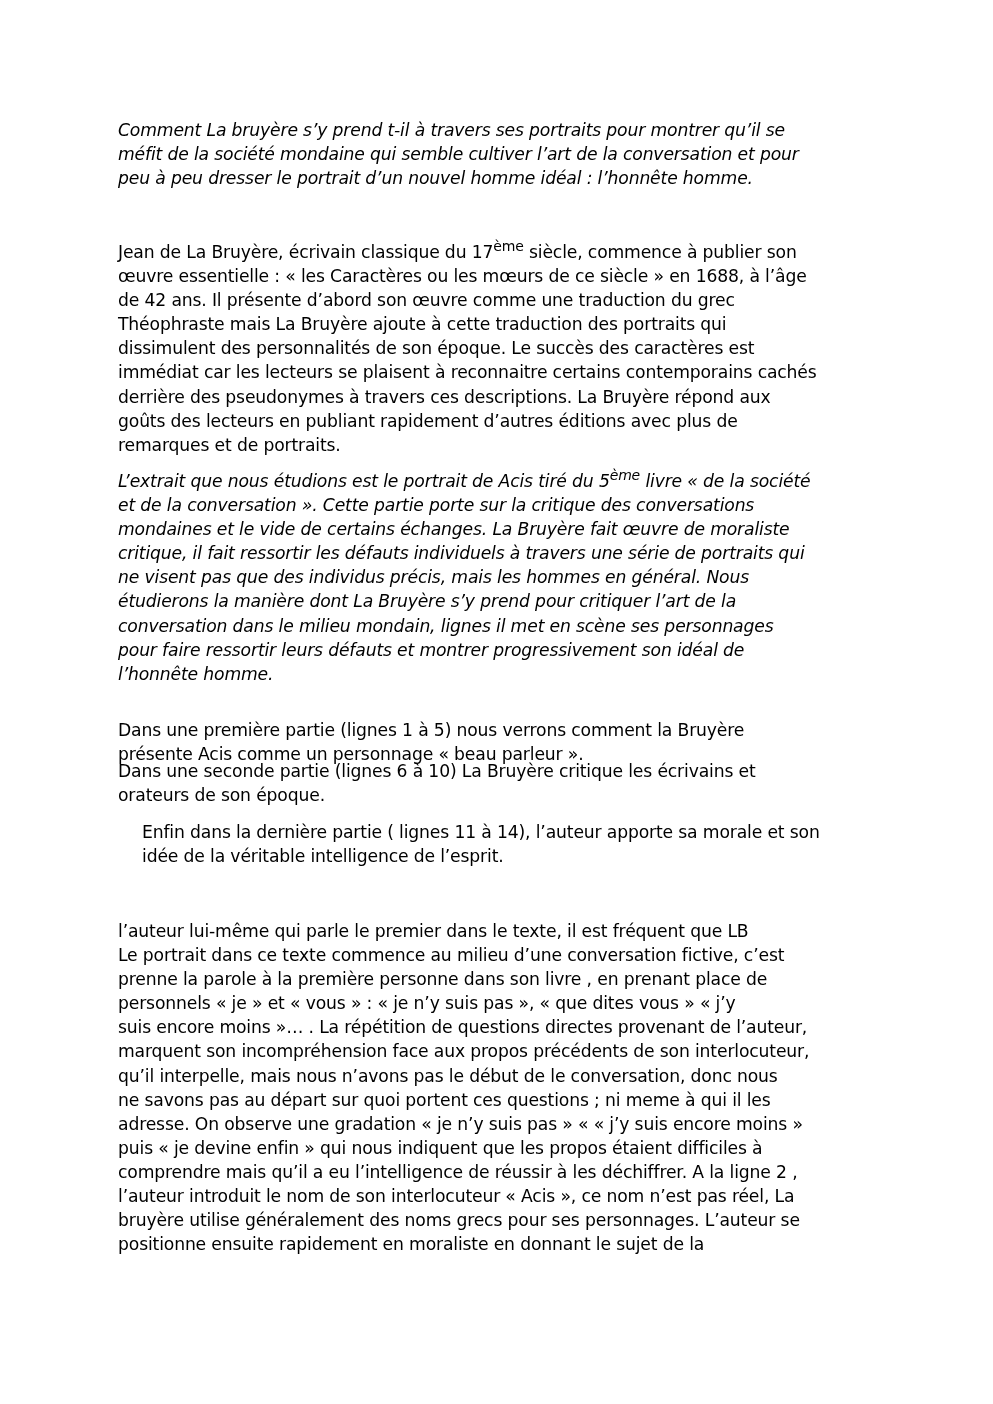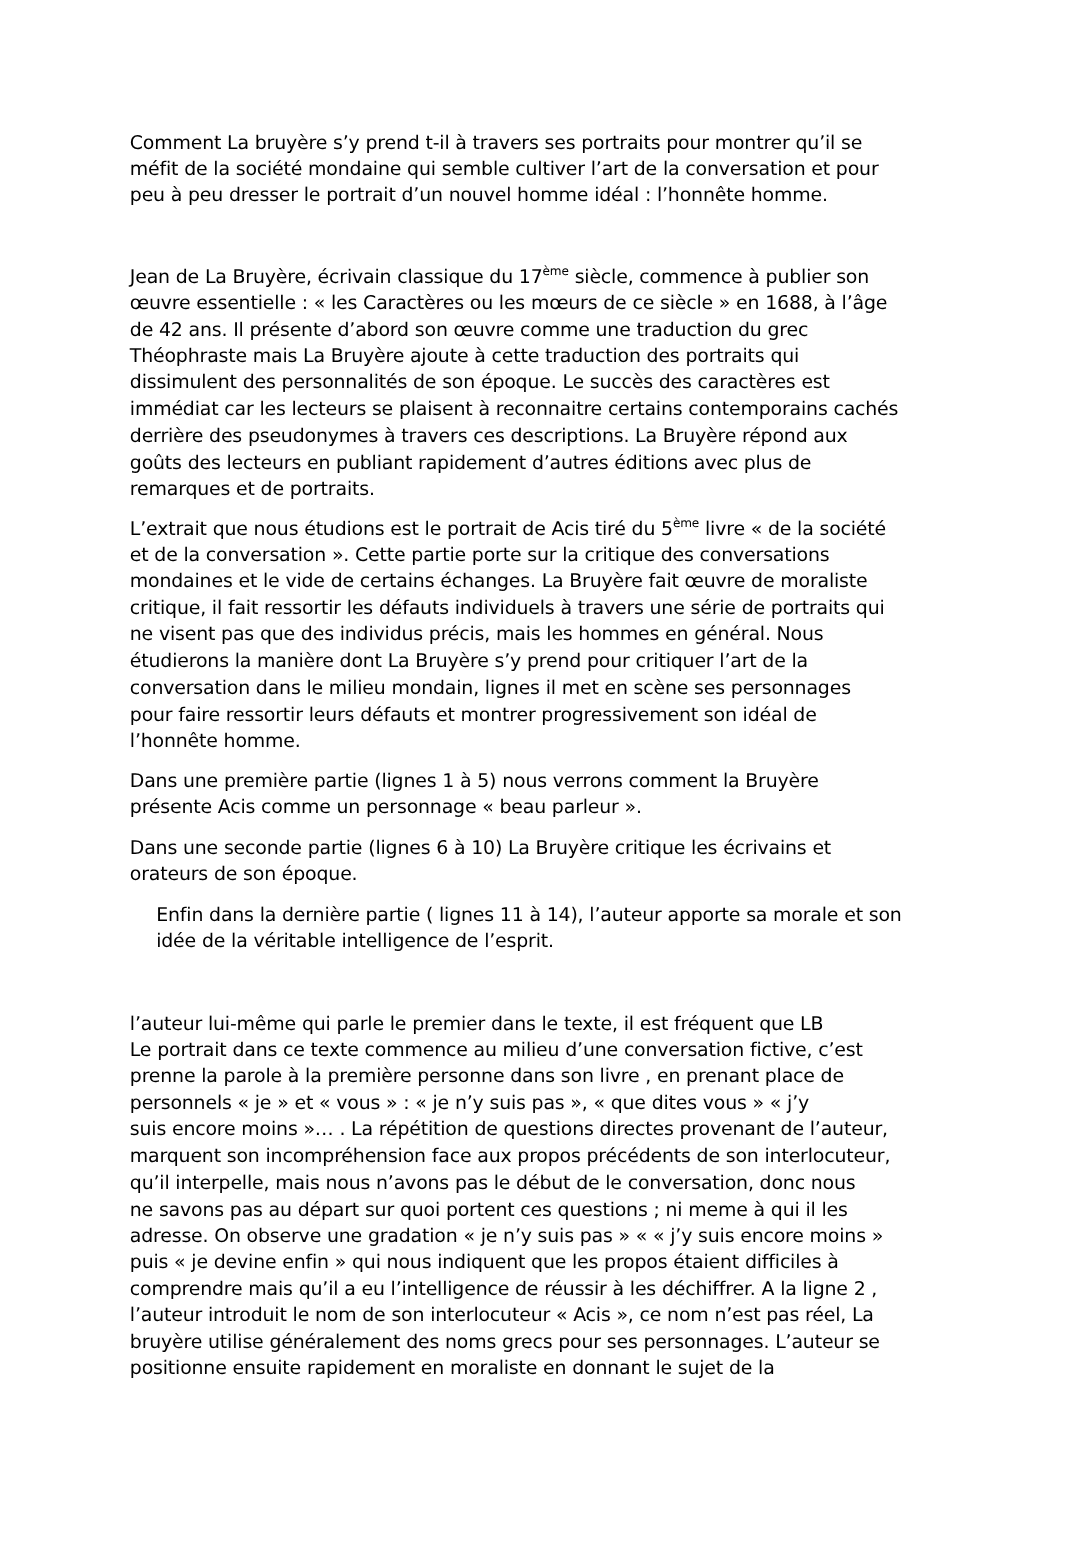--- a/index.html
+++ b/index.html
@@ -27,61 +27,61 @@
       margin: 0;
       font-size: 17.2px;
       line-height: 24.1px;
       letter-spacing: -0.15px;
       white-space: nowrap;
     }
     .line {
       display: block;
     }
     sup {
-      font-size: 11px;
+      font-size: 14px;
       line-height: 0;
       vertical-align: 7px;
     }
   </style>
 </head>
 <body>
 
 <div class="page">
 
-  <p class="para" style="top:0px;">
+  <p class="para" style="top:0px;font-style:italic;">
     <span class="line">Comment La bruyère s’y prend t-il à travers ses portraits pour montrer qu’il se</span>
     <span class="line">méfit de la société mondaine qui semble cultiver l’art de la conversation et pour</span>
     <span class="line">peu à peu dresser le portrait d’un nouvel homme idéal : l’honnête homme.</span>
   </p>
 
   <p class="para" style="top:122px;">
     <span class="line"><span>Jean de La Bruyère, écrivain classique du 17</span><sup>ème</sup><span> siècle, commence à publier son</span></span>
     <span class="line">œuvre essentielle : « les Caractères ou les mœurs de ce siècle » en 1688, à l’âge</span>
     <span class="line">de 42 ans. Il présente d’abord son œuvre comme une traduction du grec</span>
     <span class="line">Théophraste mais La Bruyère ajoute à cette traduction des portraits qui</span>
     <span class="line">dissimulent des personnalités de son époque. Le succès des caractères est</span>
     <span class="line">immédiat car les lecteurs se plaisent à reconnaitre certains contemporains cachés</span>
     <span class="line">derrière des pseudonymes à travers ces descriptions. La Bruyère répond aux</span>
     <span class="line">goûts des lecteurs en publiant rapidement d’autres éditions avec plus de</span>
     <span class="line">remarques et de portraits.</span>
   </p>
 
-  <p class="para" style="top:351px;">
+  <p class="para" style="top:351px;font-style:italic;">
     <span class="line"><span>L’extrait que nous étudions est le portrait de Acis tiré du 5</span><sup>ème</sup><span> livre « de la société</span></span>
     <span class="line">et de la conversation ». Cette partie porte sur la critique des conversations</span>
     <span class="line">mondaines et le vide de certains échanges. La Bruyère fait œuvre de moraliste</span>
     <span class="line">critique, il fait ressortir les défauts individuels à travers une série de portraits qui</span>
     <span class="line">ne visent pas que des individus précis, mais les hommes en général. Nous</span>
     <span class="line">étudierons la manière dont La Bruyère s’y prend pour critiquer l’art de la</span>
     <span class="line">conversation dans le milieu mondain, lignes il met en scène ses personnages</span>
     <span class="line">pour faire ressortir leurs défauts et montrer progressivement son idéal de</span>
     <span class="line">l’honnête homme.</span>
   </p>
 
-  <p class="para" style="top:580px;">
+  <p class="para" style="top:600px;">
     <span class="line">Dans une première partie (lignes 1 à 5) nous verrons comment la Bruyère</span>
     <span class="line">présente Acis comme un personnage « beau parleur ».</span>
   </p>
 
   <p class="para" style="top:641px;">
     <span class="line">Dans une seconde partie (lignes 6 à 10) La Bruyère critique les écrivains et</span>
     <span class="line">orateurs de son époque.</span>
   </p>
 
   <p class="para" style="top:702px;margin-left:24px;">

